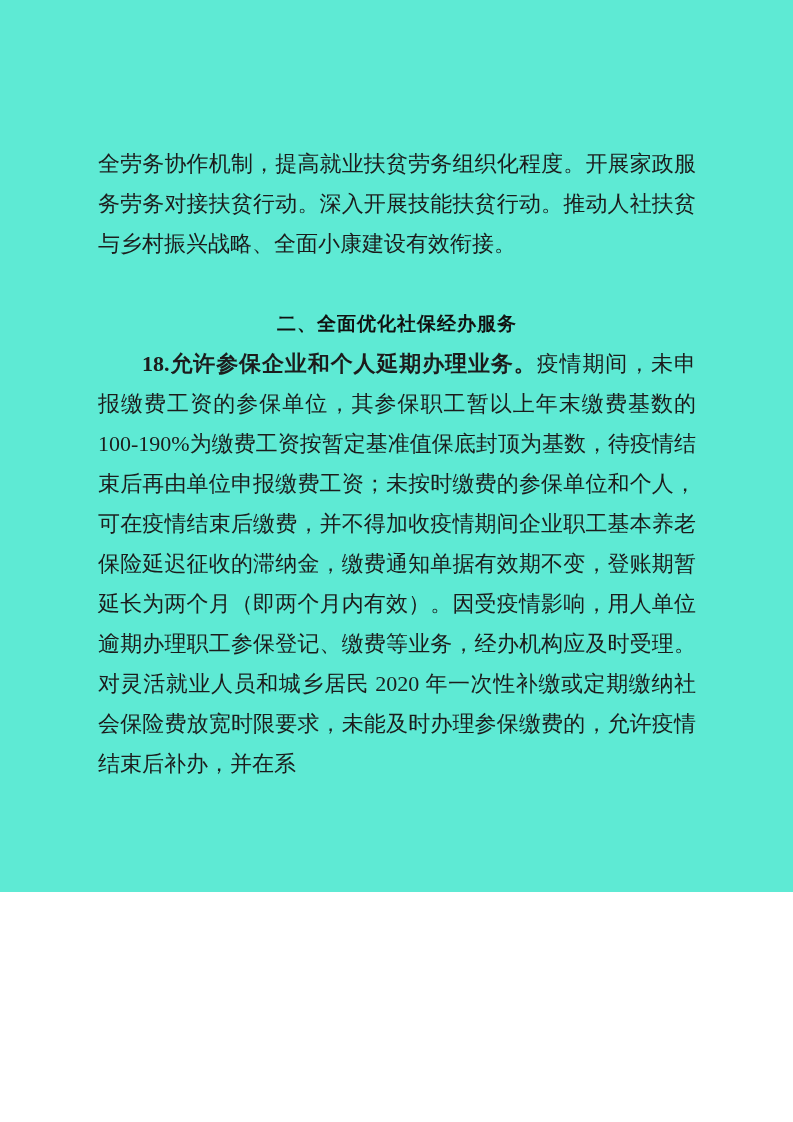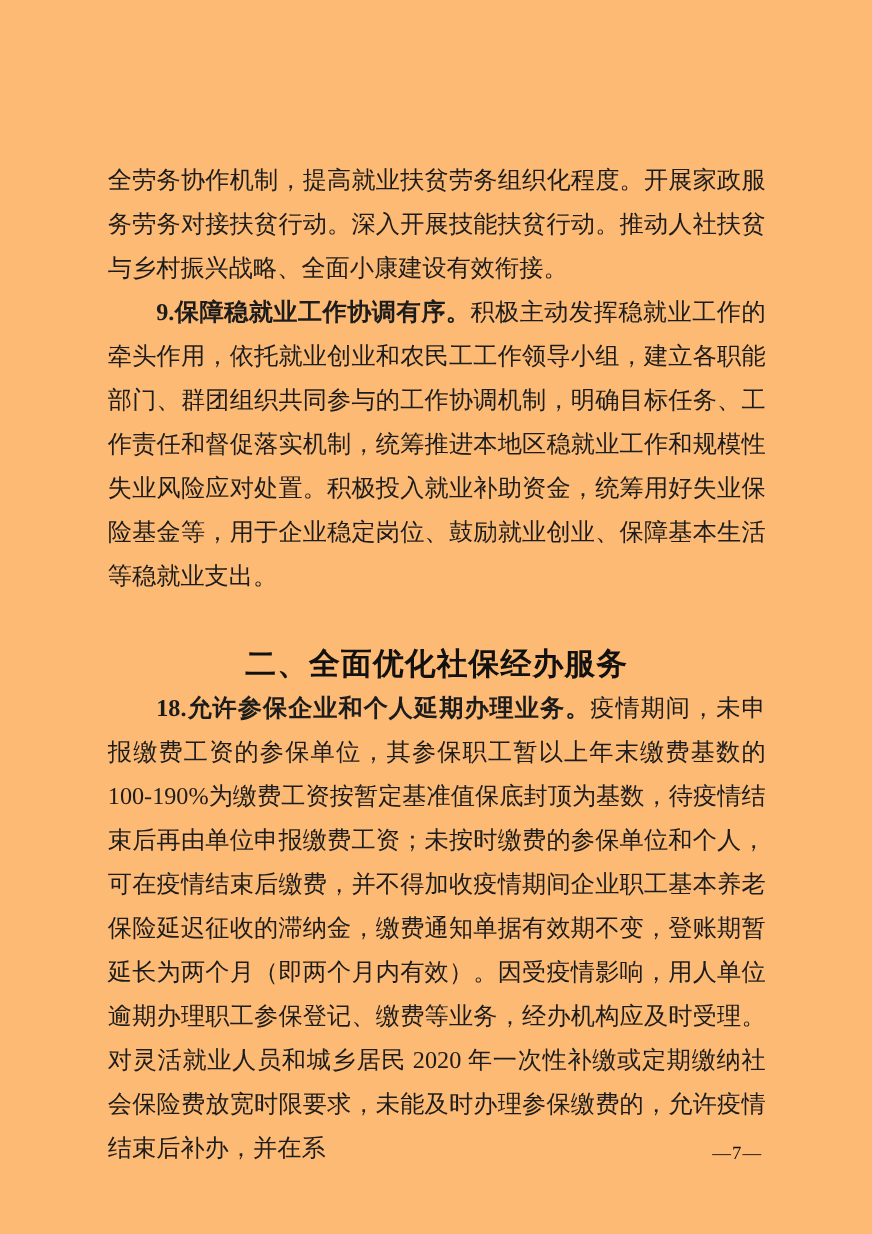--- a/index.html
+++ b/index.html
@@ -3,22 +3,22 @@
 <meta charset="utf-8">
 <style>
   html, body {
     margin: 0;
     padding: 0;
     background: #ffffff;
   }
   .page {
     position: relative;
     width: 793px;
-    height: 1122px;
-    background: #fdba74;
+    height: 892px;
+    background: #5eead4;
     overflow: hidden;
   }
   .content {
     position: absolute;
     left: 98px;
     top: 144px;
     width: 598px;
     font-family: "Liberation Serif", serif;
     font-size: 22px;
     line-height: 40px;
@@ -36,21 +36,21 @@
   .lead {
     font-weight: bold;
   }
   .heading {
     margin: 40px 0 0 0;
     padding: 0;
     text-indent: 0;
     text-align: center;
     font-family: "Liberation Sans", sans-serif;
     font-weight: bold;
-    font-size: 28px;
+    font-size: 19px;
     line-height: 40px;
     color: #111111;
     letter-spacing: 1px;
   }
   .page-number {
     position: absolute;
     top: 1039px;
     right: 100px;
     font-family: "Liberation Serif", serif;
     font-size: 17px;
@@ -59,21 +59,20 @@
   }
 </style>
 </head>
 <body>
 
 <div class="page">
   <div class="content">
 
     <p class="para no-indent">全劳务协作机制，提高就业扶贫劳务组织化程度。开展家政服务劳务对接扶贫行动。深入开展技能扶贫行动。推动人社扶贫与乡村振兴战略、全面小康建设有效衔接。</p>
 
-    <p class="para"><span class="lead">9.保障稳就业工作协调有序。</span><span>积极主动发挥稳就业工作的牵头作用，依托就业创业和农民工工作领导小组，建立各职能部门、群团组织共同参与的工作协调机制，明确目标任务、工作责任和督促落实机制，统筹推进本地区稳就业工作和规模性失业风险应对处置。积极投入就业补助资金，统筹用好失业保险基金等，用于企业稳定岗位、鼓励就业创业、保障基本生活等稳就业支出。</span></p>
 
     <h2 class="heading">二、全面优化社保经办服务</h2>
 
     <p class="para"><span class="lead">18.允许参保企业和个人延期办理业务。</span><span>疫情期间，未申报缴费工资的参保单位，其参保职工暂以上年末缴费基数的100-190%为缴费工资按暂定基准值保底封顶为基数，待疫情结束后再由单位申报缴费工资；未按时缴费的参保单位和个人，可在疫情结束后缴费，并不得加收疫情期间企业职工基本养老保险延迟征收的滞纳金，缴费通知单据有效期不变，登账期暂延长为两个月（即两个月内有效）。因受疫情影响，用人单位逾期办理职工参保登记、缴费等业务，经办机构应及时受理。对灵活就业人员和城乡居民 2020 年一次性补缴或定期缴纳社会保险费放宽时限要求，未能及时办理参保缴费的，允许疫情结束后补办，并在系</span></p>
 
   </div>
 
   <div class="page-number">—7—</div>
 </div>
 

